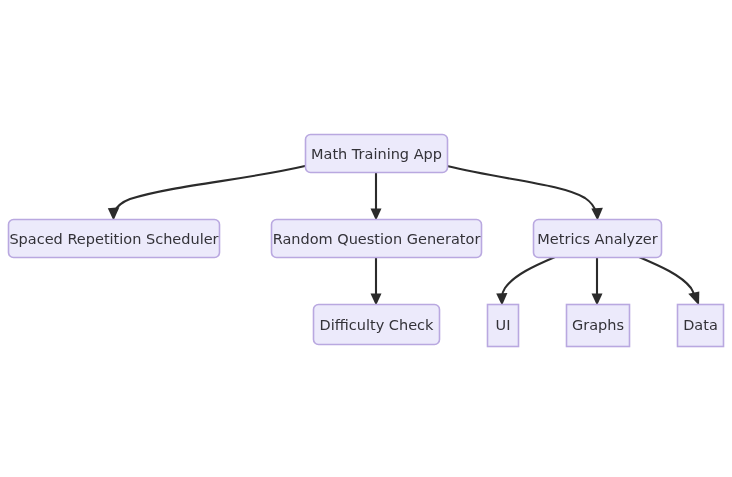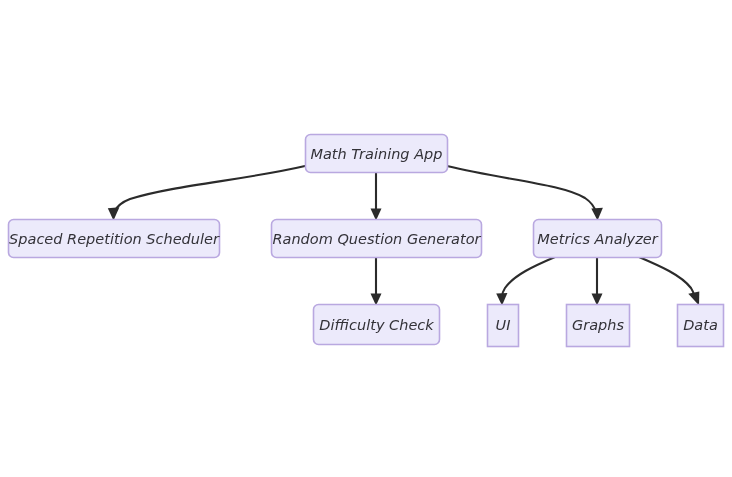--- a/index.html
+++ b/index.html
@@ -11,21 +11,20 @@
     width: 732px;
     height: 477px;
     overflow: hidden;
     font-family: "DejaVu Sans", "Liberation Sans", sans-serif;
   }
   #flowchart-root {
     position: relative;
     width: 732px;
     height: 477px;
     background: #ffffff;
-    font-style: italic;
   }
   svg#flow-svg {
     position: absolute;
     left: 0;
     top: 0;
     width: 732px;
     height: 477px;
     display: block;
   }
   .node-box {

